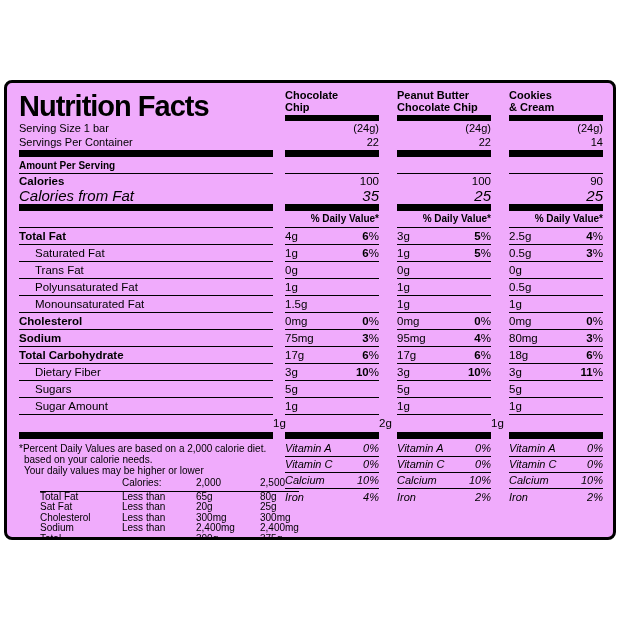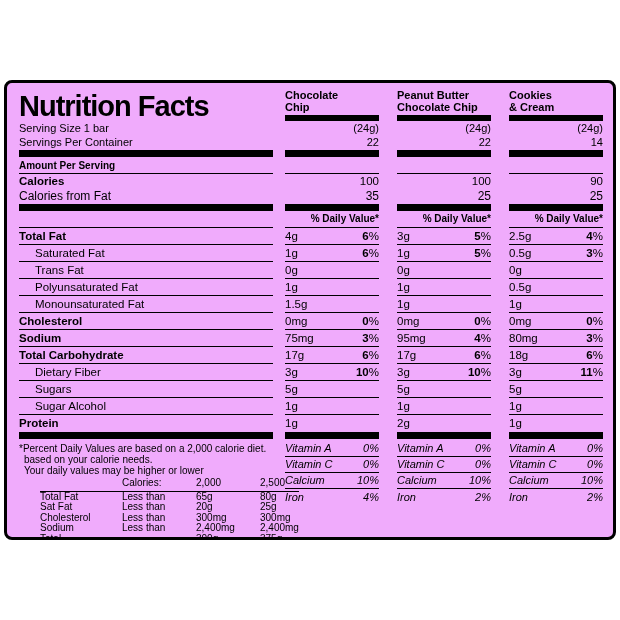--- a/index.html
+++ b/index.html
@@ -17,21 +17,21 @@
   .phead{font-weight:bold;font-size:11px;line-height:12px;}
   .phbar{height:6px;background:#000;margin-top:2px;}
   .srow .cell{font-size:11px;line-height:14px;}
   .val{display:flex;justify-content:space-between;align-items:flex-start;}
   .val.r{justify-content:flex-end;}
   .b{font-weight:bold;}
   .aps{font-size:10px;font-weight:bold;line-height:13px;padding-bottom:1px;}
   .apsrow{margin-top:2px;}
   .calrow .cell{line-height:15px;font-size:11.5px;}
   .callbl{font-weight:bold;font-size:12px;}
-  .cffrow .cell{line-height:14px;font-size:12px;}
+  .cffrow .cell{line-height:14px;font-size:15px;font-style:italic;}
   .dvh{font-size:10px;font-weight:bold;text-align:right;line-height:12px;padding-bottom:2px;}
   .dvhrow{margin-top:1px;}
   .nrow .cell{height:16px;font-size:11.5px;line-height:15px;display:flex;align-items:flex-end;padding-bottom:0;}
   .nrow .lbl{display:block;line-height:16px;}
   .indent{padding-left:16px;}
   .amt{flex:0 0 auto;}
   .dvwrap{margin-left:auto;}
   .dvwrap b{font-weight:bold;}
   .vitsec{margin-top:2px;}
   .vits{align-self:start;}
@@ -347,37 +347,36 @@
     <div class="cell val">
         <span class="amt">5g</span>
       </div>
       <div class="gap"></div>
     <div class="cell val">
         <span class="amt">5g</span>
       </div>
   </div>
 
   <div class="row nrow ln">
-    <div class="cell lbl indent">Sugar Alcohol</div>
+    <div class="cell lbl indent">Sugar Amount</div>
       <div class="gap"></div>
     <div class="cell val">
         <span class="amt">1g</span>
       </div>
       <div class="gap"></div>
     <div class="cell val">
         <span class="amt">1g</span>
       </div>
       <div class="gap"></div>
     <div class="cell val">
         <span class="amt">1g</span>
       </div>
   </div>
 
   <div class="row nrow">
-    <div class="cell lbl b">Protein</div>
       <div class="gap"></div>
     <div class="cell val">
         <span class="amt">1g</span>
       </div>
       <div class="gap"></div>
     <div class="cell val">
         <span class="amt">2g</span>
       </div>
       <div class="gap"></div>
     <div class="cell val">

